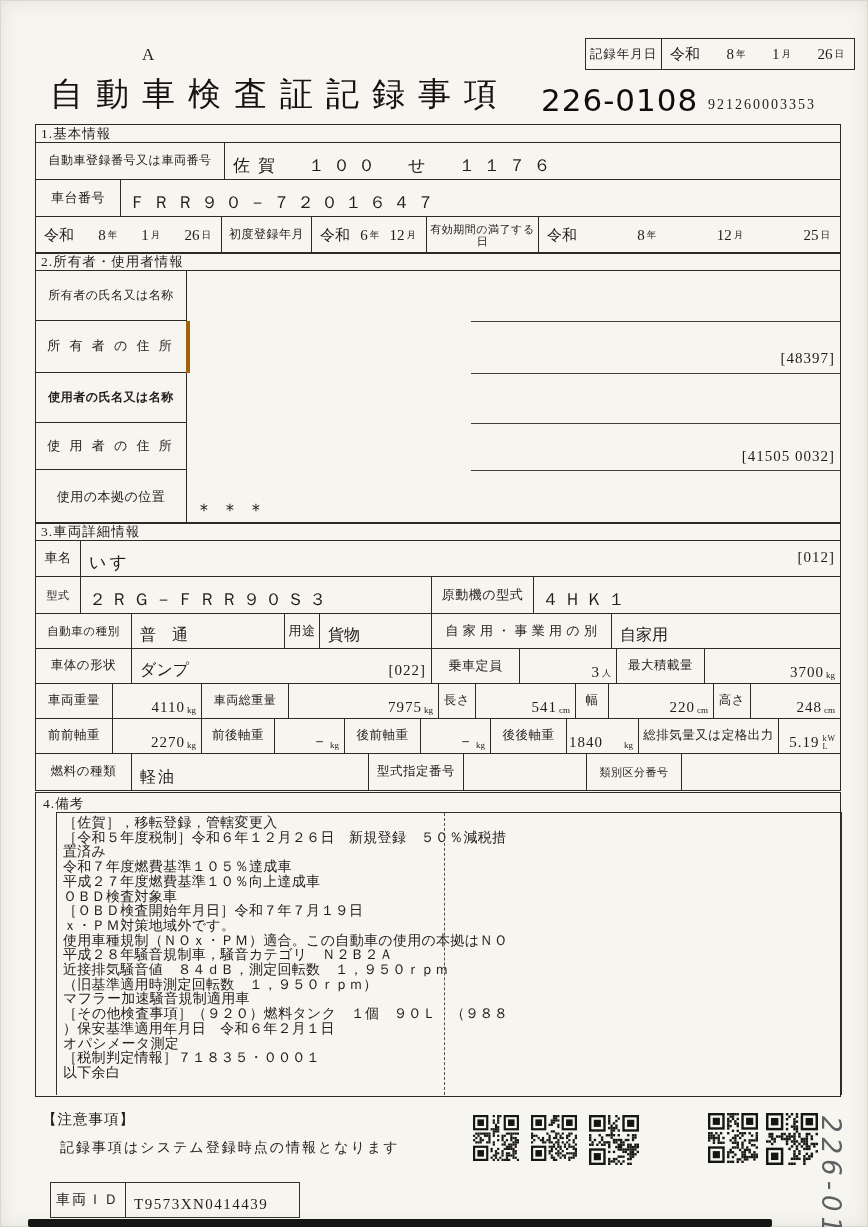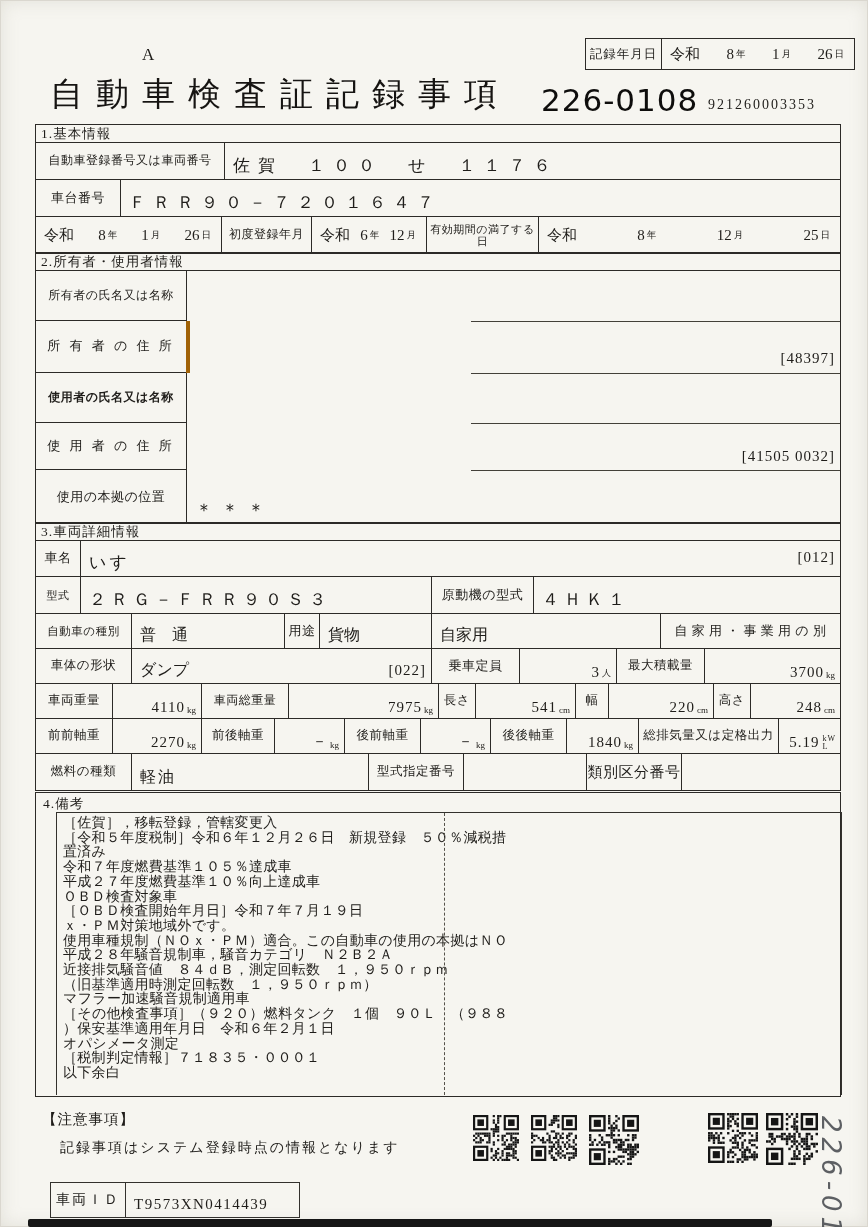--- a/index.html
+++ b/index.html
@@ -188,22 +188,22 @@
       <div class="cell lab" style="width:44px; font-size:11px;">型式</div>
       <div class="cell val" style="width:351px; letter-spacing:5px;">２ＲＧ－ＦＲＲ９０Ｓ３</div>
       <div class="cell lab" style="width:102px; font-size:13px;">原動機の型式</div>
       <div class="cell val" style="flex:1; letter-spacing:5px;">４ＨＫ１</div>
     </div>
     <div class="trow" style="height:35px;">
       <div class="cell lab" style="width:95px; font-size:11.5px;">自動車の種別</div>
       <div class="cell val" style="width:153px; font-size:16px;">普　通</div>
       <div class="cell lab" style="width:35px; font-size:13px;">用途</div>
       <div class="cell val" style="width:112px; font-size:16px;">貨物</div>
+      <div class="cell lab" style="width:180px; font-size:13px;">自 家 用 ・ 事 業 用 の 別</div>
       <div class="cell val" style="flex:1; font-size:16px;">自家用</div>
-      <div class="cell lab" style="width:180px; font-size:13px;">自 家 用 ・ 事 業 用 の 別</div>
     </div>
     <div class="trow" style="height:35px;">
       <div class="cell lab" style="width:95px; font-size:12.5px;">車体の形状</div>
       <div class="cell val" style="width:300px; font-size:16px;">
         <span>ダンプ</span>
         <span class="code" style="bottom:4px;">[022]</span>
       </div>
       <div class="cell lab" style="width:88px; font-size:13px;">乗車定員</div>
       <div class="cell val num" style="width:97px;">
           <span>3</span>
@@ -252,39 +252,39 @@
       <div class="cell val num" style="width:70px;">
           <span>－</span>
           <span class="u">kg</span>
         </div>
       <div class="cell lab" style="width:76px; font-size:12.5px;">後前軸重</div>
       <div class="cell val num" style="width:70px;">
           <span>－</span>
           <span class="u">kg</span>
         </div>
       <div class="cell lab" style="width:76px; font-size:12.5px;">後後軸重</div>
-      <div class="cell val num" style="width:72px;">
+      <div class="cell val num" style="width:72px;gap:19px;">
           <span>1840</span>
           <span class="u">kg</span>
         </div>
       <div class="cell lab" style="width:140px; font-size:12.5px;">総排気量又は定格出力</div>
       <div class="cell val num" style="flex:1;justify-content:flex-end;">
         <span>5.19</span>
         <span class="stack">
             <i style="font-style:normal;">kW</i>
             <i style="font-style:normal;">L</i>
           </span>
       </div>
     </div>
     <div class="trow" style="height:36px;">
       <div class="cell lab" style="width:95px; font-size:12.5px;">燃料の種類</div>
       <div class="cell val" style="width:237px; font-size:16px; letter-spacing:2px;">軽油</div>
       <div class="cell lab" style="width:95px; font-size:12.5px;">型式指定番号</div>
       <div class="cell val" style="width:123px;"></div>
-      <div class="cell lab" style="width:95px; font-size:15px;">類別区分番号</div>
+      <div class="cell lab" style="width:95px; font-size:11px;">類別区分番号</div>
       <div class="cell val" style="flex:1;"></div>
     </div>
   </div>
 
   <div class="abs remarks-outer">
     <div class="remarks-head">4.備考</div>
     <div class="remarks-box">
       <div class="remarks-col" id="remarks">
           <div class="remark-line">［佐賀］，移転登録，管轄変更入</div>
           <div class="remark-line">［令和５年度税制］令和６年１２月２６日　新規登録　５０％減税措</div>

